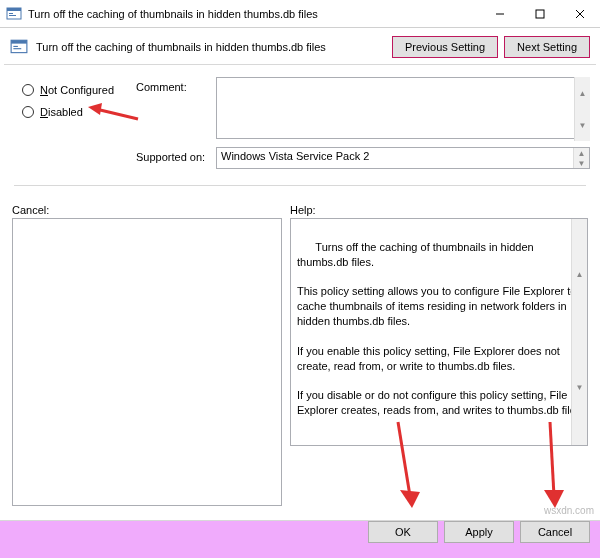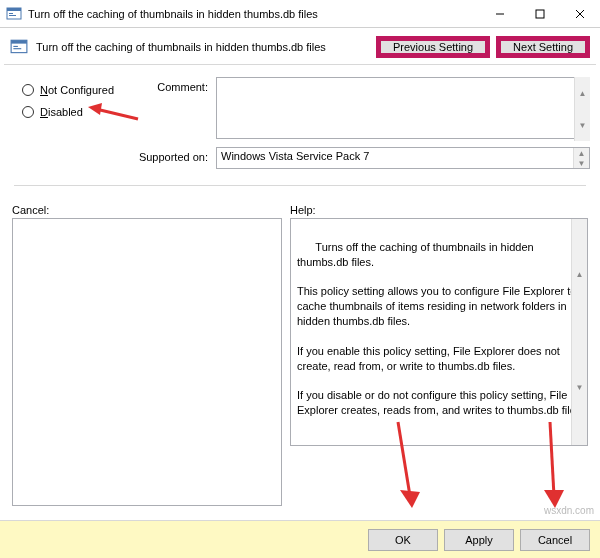--- a/index.html
+++ b/index.html
@@ -5,45 +5,45 @@
   * { box-sizing: border-box; font-family: "Segoe UI", Tahoma, sans-serif; font-size: 11px; }
   body { margin: 0; background: #fff; width: 600px; height: 558px; position: relative; overflow: hidden; }
   .titlebar { height: 28px; background: #fff; border-bottom: 1px solid #d0d0d0; display: flex; align-items: center; padding-left: 6px; }
   .titlebar .ticon { width: 16px; height: 16px; margin-right: 6px; }
   .titlebar .title { flex: 1; color: #000; }
   .winbtns { display: flex; height: 100%; }
   .winbtn { width: 40px; display: flex; align-items: center; justify-content: center; color: #333; }
   .toprow { display: flex; align-items: center; padding: 8px 10px 6px 10px; }
   .toprow .ticon { width: 18px; height: 18px; margin-right: 8px; }
   .toprow .subtitle { flex: 1; color: #000; }
-  .navbtn { border: 5px solid #be185d; background: #e1e1e1; height: 22px; padding: 0 12px; margin-left: 6px; color: #000; display: flex; align-items: center; cursor: default; }
+  .navbtn { border: 1px solid #be185d; background: #e1e1e1; height: 22px; padding: 0 12px; margin-left: 6px; color: #000; display: flex; align-items: center; cursor: default; }
   .hr { height: 1px; background: #d8d8d8; margin: 0 4px; }
   .body { padding: 10px 10px 0 10px; }
   .triplecol { display: flex; }
   .radios { width: 126px; padding-top: 4px; text-align: right; }
   .radio { display: flex; align-items: center; height: 22px; cursor: default; }
   .radio .dot { width: 12px; height: 12px; border: 1px solid #333; border-radius: 50%; margin-left: 12px; margin-right: 6px; display: flex; align-items: center; justify-content: center; }
   .radio.sel .dot::after { content: ""; width: 6px; height: 6px; background: #333; border-radius: 50%; display: block; }
   .radio span { text-decoration: underline dotted transparent; }
   .radio span::first-letter { text-decoration: underline; }
-  .midlabels { width: 80px; text-align: right; padding-right: 8px; padding-top: 6px; color: #000; display: flex; flex-direction: column; }
+  .midlabels { width: 80px; padding-right: 8px; padding-top: 6px; color: #000; display: flex; flex-direction: column; }
   .midlabels .comment-l { height: 70px; }
   .midlabels .supp-l { height: 24px; }
   .fields { flex: 1; padding-top: 2px; }
   .commentbox { width: 100%; height: 62px; border: 1px solid #abadb3; background: #fff; resize: none; padding: 2px; font-family: inherit; font-size: 11px; }
   .suppbox { width: 100%; height: 22px; border: 1px solid #abadb3; background: #fff; padding: 2px 4px; margin-top: 6px; color: #000; position: relative; }
   .scroll-right { position: absolute; right: 0; top: 0; width: 16px; height: 100%; background: #f0f0f0; border-left: 1px solid #ddd; display: flex; flex-direction: column; }
   .scroll-right div { flex: 1; display: flex; align-items: center; justify-content: center; color: #888; font-size: 8px; }
   .labels2 { display: flex; margin-top: 18px; padding: 0 2px 2px 2px; }
   .labels2 .optl { flex: 0 0 278px; }
   .labels2 .helpl { flex: 1; }
   .panes { display: flex; padding: 0 2px; }
   .optionbox { flex: 0 0 270px; height: 288px; border: 1px solid #abadb3; background: #fff; margin-right: 8px; }
   .helpbox { flex: 1; height: 228px; border: 1px solid #abadb3; background: #fff; padding: 6px 2px 6px 6px; color: #000; line-height: 1.35; position: relative; white-space: pre-wrap; }
-  .bottombar { position: absolute; left: 0; right: 0; bottom: 0; height: 38px; border-top: 1px solid #d8d8d8; background: #fef9c3; display: flex; align-items: center; justify-content: flex-end; padding-right: 10px; }
+  .bottombar { position: absolute; left: 0; right: 0; bottom: 0; height: 38px; border-top: 1px solid #d8d8d8; background: #f0abfc; display: flex; align-items: flex-start; justify-content: flex-end; padding-right: 10px; }
   .btn { border: 1px solid #adadad; background: #e1e1e1; height: 22px; min-width: 70px; padding: 0 12px; margin-left: 6px; display: flex; align-items: center; justify-content: center; cursor: default; }
   .red-arrow { position: absolute; pointer-events: none; }
   .watermark { position: absolute; right: 6px; bottom: 42px; color: #bbb; font-size: 10px; }
 </style>
 </head>
 <body>
 
 <div class="titlebar">
   <svg class="ticon" viewBox="0 0 16 16">
       <rect x="1" y="2" width="14" height="11" fill="#fff" stroke="#4a78b0"></rect>
@@ -103,21 +103,21 @@
     </div>
     <div class="fields">
       <div style="position:relative">
         <textarea class="commentbox" style=""></textarea>
         <div class="scroll-right">
             <div>▲</div>
             <div>▼</div>
           </div>
       </div>
       <div class="suppbox">
-        <span>Windows Vista Service Pack 7</span>
+        <span>Windows Vista Service Pack 2</span>
         <div class="scroll-right">
             <div>▲</div>
             <div>▼</div>
           </div>
       </div>
     </div>
   </div>
 
   <div class="hr" style="margin-top:10px"></div>
 

